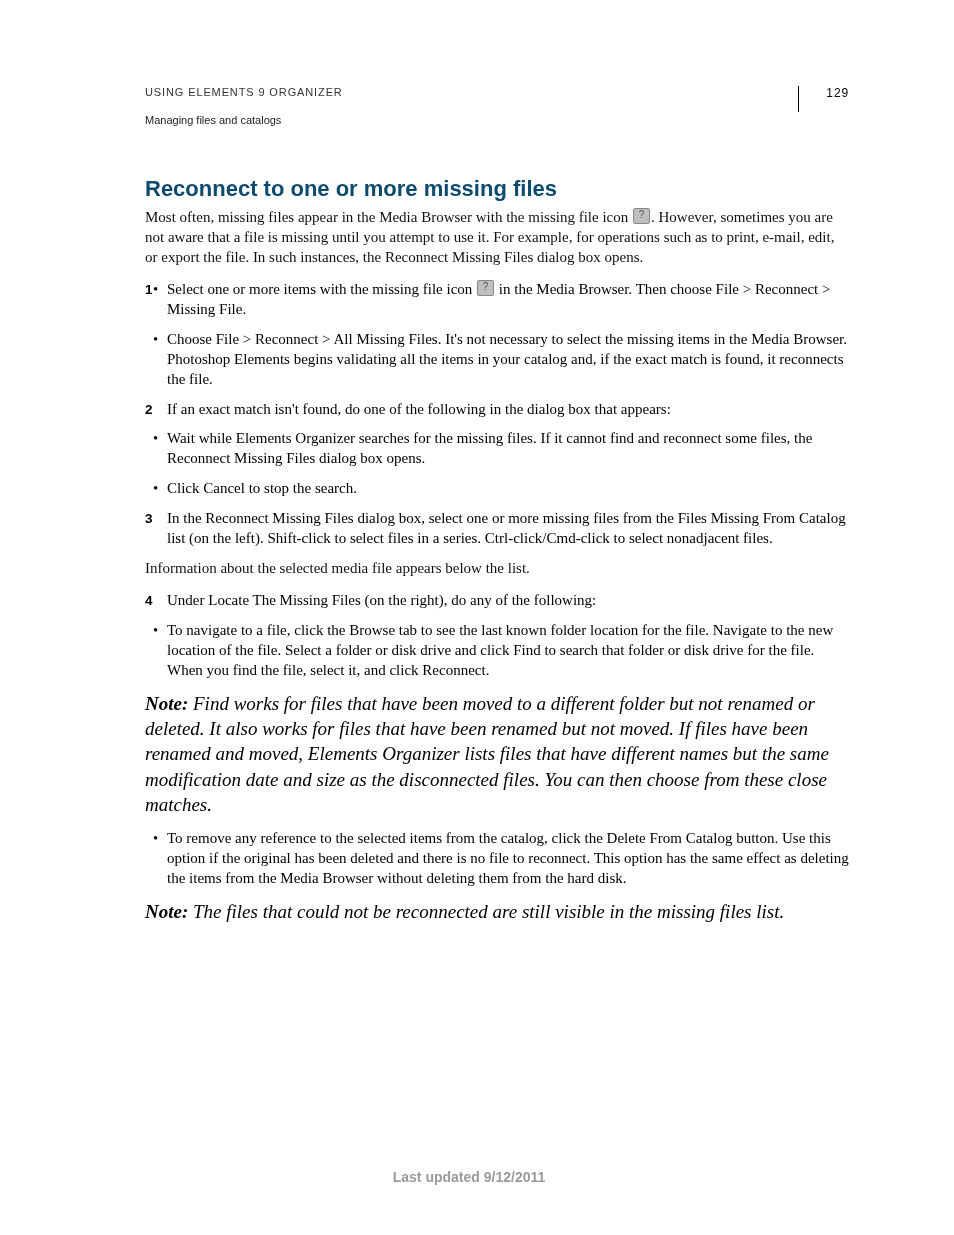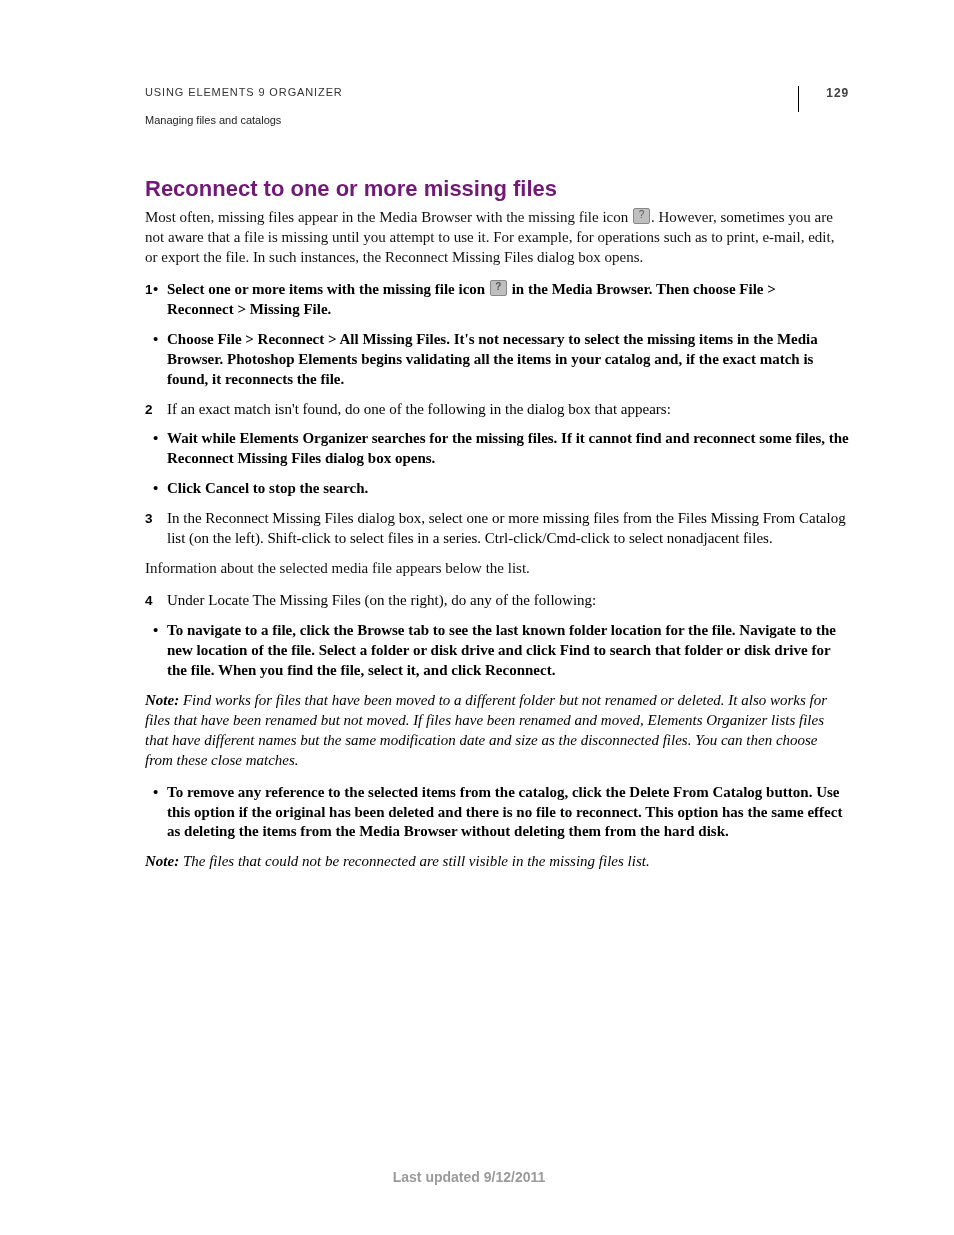--- a/index.html
+++ b/index.html
@@ -25,42 +25,42 @@
     font-family: "Myriad Pro", "Helvetica Neue", Arial, sans-serif;
     font-size: 11px;
     letter-spacing: 0.08em;
     margin-bottom: 2px;
   }
   .running-head .left {
     color: #333;
     text-transform: uppercase;
   }
   .running-head .pagenum {
-    font-weight: 700;
-    color: #404040;
+    font-weight: 400;
+    color: #000000;
     font-size: 12px;
     border-left: 1.5px solid #000;
     padding-left: 27px;
     height: 26px;
     display: flex;
     align-items: flex-start;
   }
   .section-sub {
     font-family: "Myriad Pro", "Helvetica Neue", Arial, sans-serif;
     font-size: 11px;
     font-weight: 400;
     color: #222;
     margin-bottom: 50px;
   }
   h2.article-title {
     font-family: "Myriad Pro", "Helvetica Neue", Arial, sans-serif;
     font-weight: 700;
     font-size: 22px;
     margin: 0 0 6px 0;
-    color: #701a75;
+    color: #0c4a6e;
   }
   p.body {
     font-size: 15px;
     line-height: 1.33;
     margin: 0 0 12px 0;
     color: #111;
   }
   ol.steps {
     list-style: none;
     padding: 0;
@@ -86,21 +86,20 @@
     list-style: none;
     padding: 0;
     margin: 0 0 0 0;
   }
   ul.bullets > li {
     font-size: 15px;
     line-height: 1.33;
     margin: 0 0 10px 0;
     padding-left: 22px;
     position: relative;
-    font-weight: bold;
   }
   ul.bullets > li::before {
     content: "•";
     position: absolute;
     left: 8px;
     top: 0;
   }
   .inline-icon {
     display: inline-block;
     width: 15px;
@@ -115,21 +114,21 @@
   .inline-icon::after {
     content: "?";
     position: absolute;
     left: 0; right: 0; top: -1px;
     text-align: center;
     font-size: 10px;
     font-family: Arial, sans-serif;
     color: #555;
   }
   .note {
-    font-size: 15px;
+    font-size: 19px;
     line-height: 1.33;
     margin: 4px 0 12px 0;
   }
   .note .label {
     font-weight: 700;
     font-style: italic;
   }
   .note .text {
     font-style: italic;
   }

